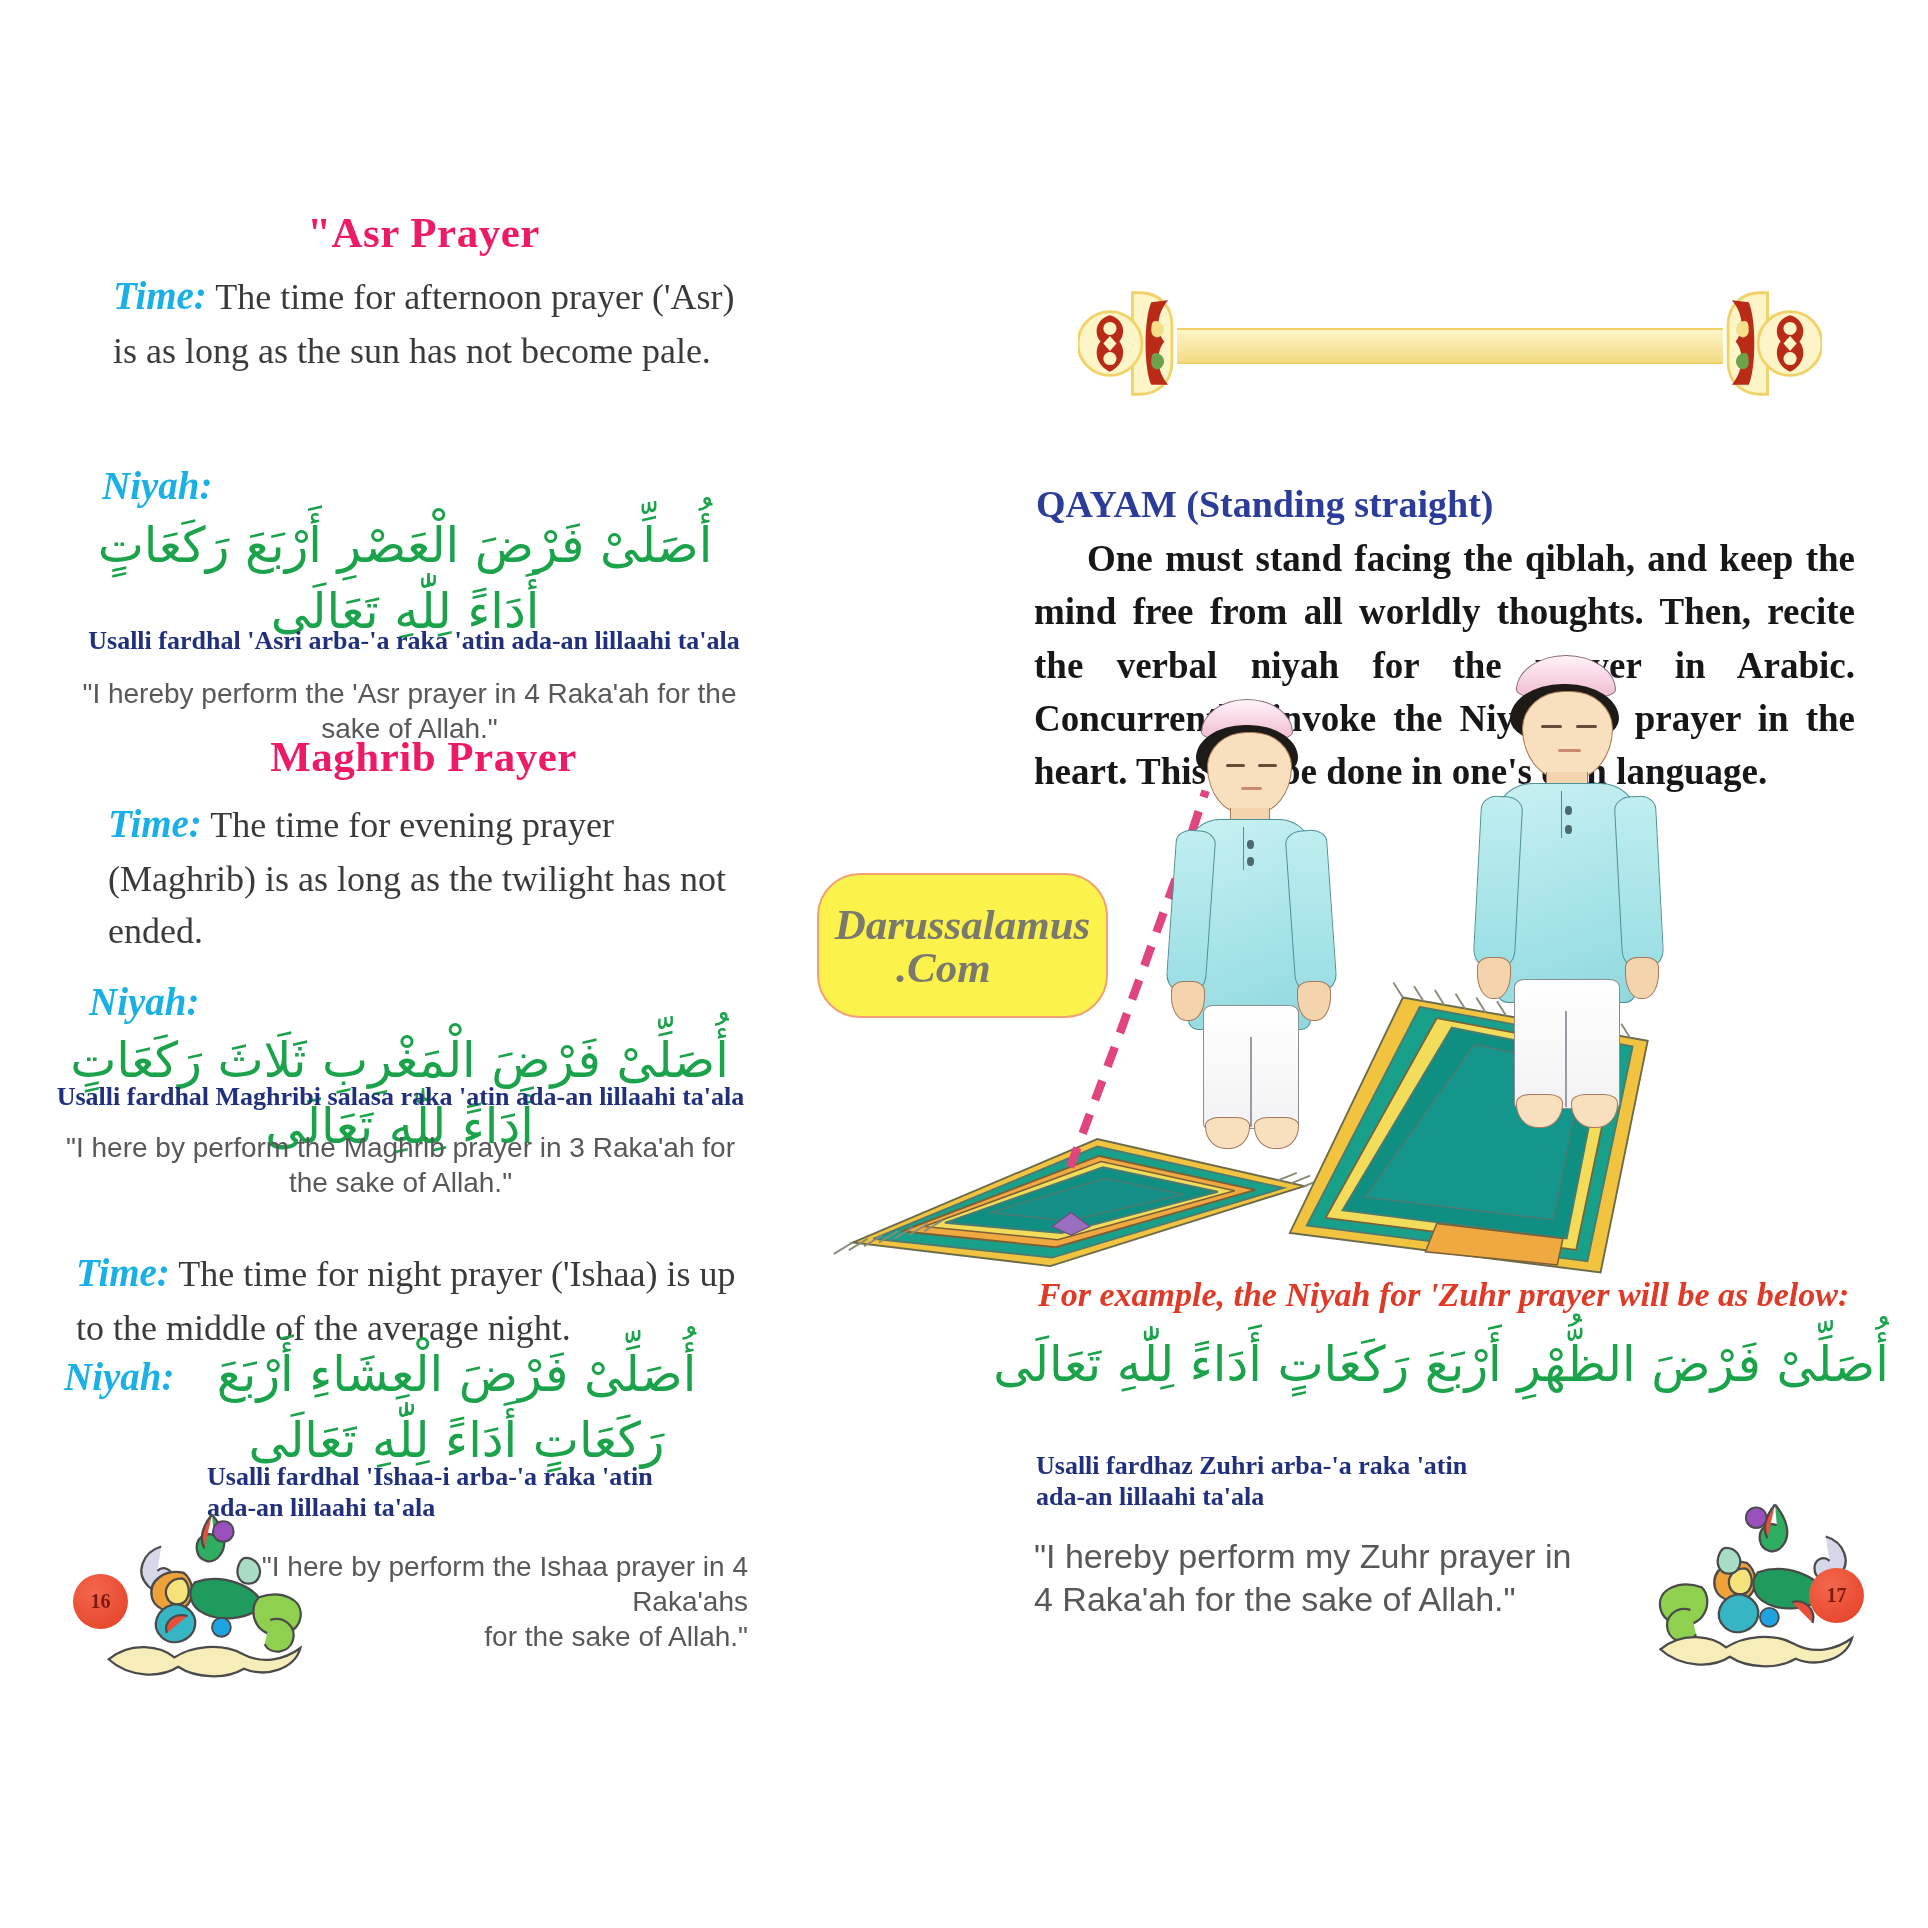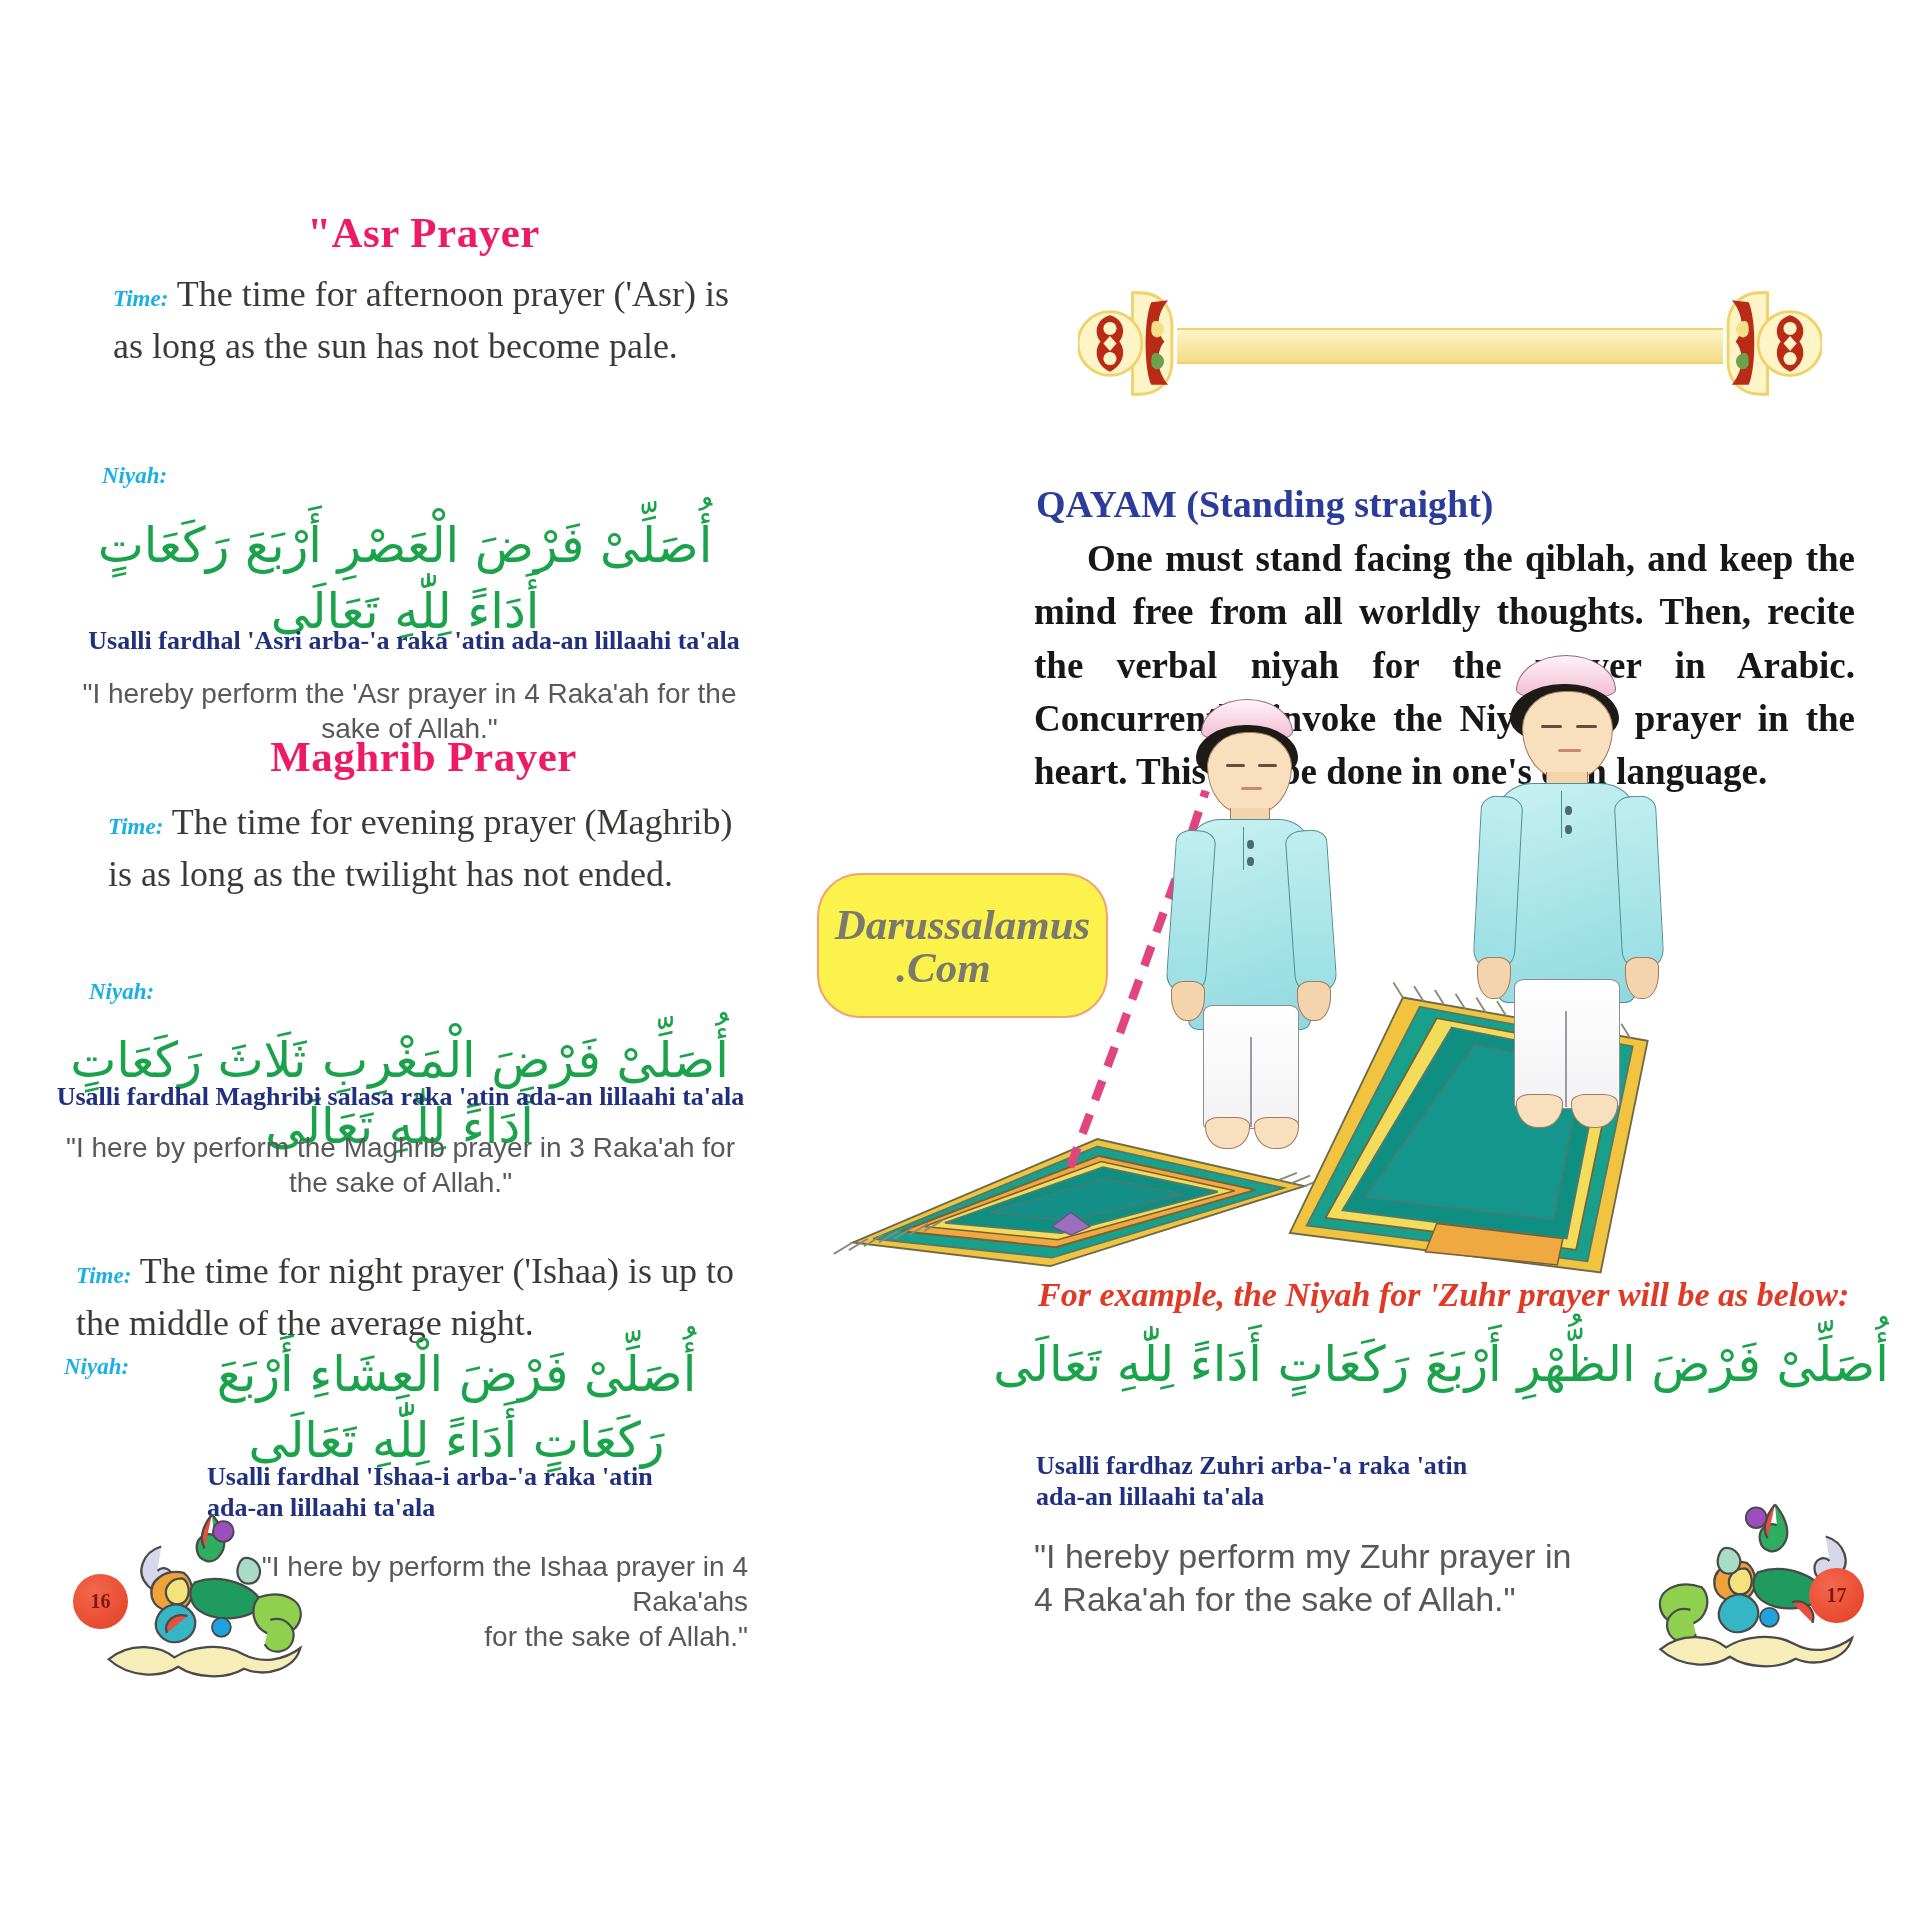--- a/index.html
+++ b/index.html
@@ -25,21 +25,21 @@
     font-weight: bold;
     font-size: 43px;
     letter-spacing: 0.5px;
     text-align: center;
     line-height: 1.1;
   }
   .label-time, .label-niyah {
     color: #19b0e6;
     font-style: italic;
     font-weight: bold;
-    font-size: 23px;
+    font-size: 39px;
   }
   .body-text {
     color: #3a3a38;
     font-size: 36px;
     line-height: 1.45;
   }
   .arabic {
     color: #1aa34a;
     font-size: 49px;
     direction: rtl;

